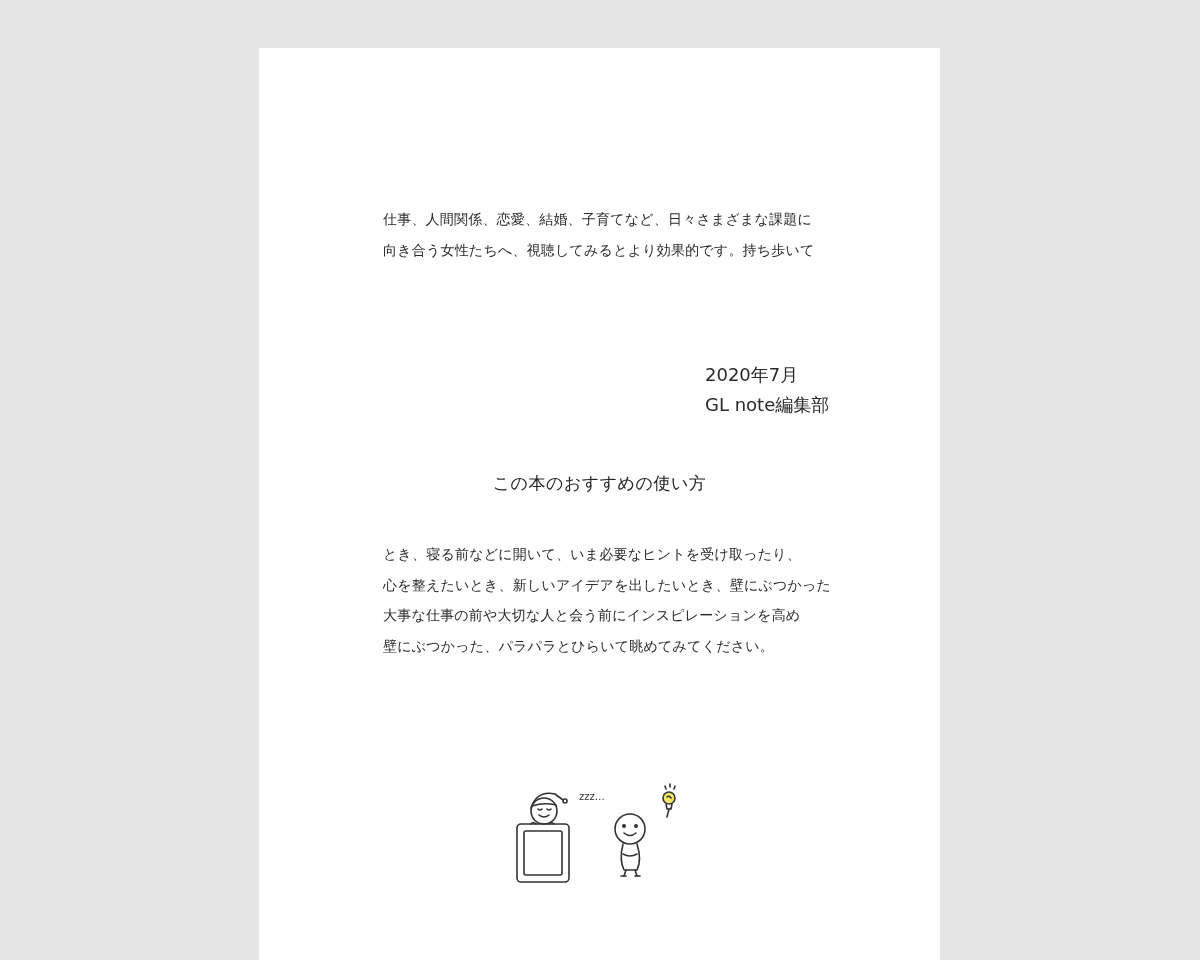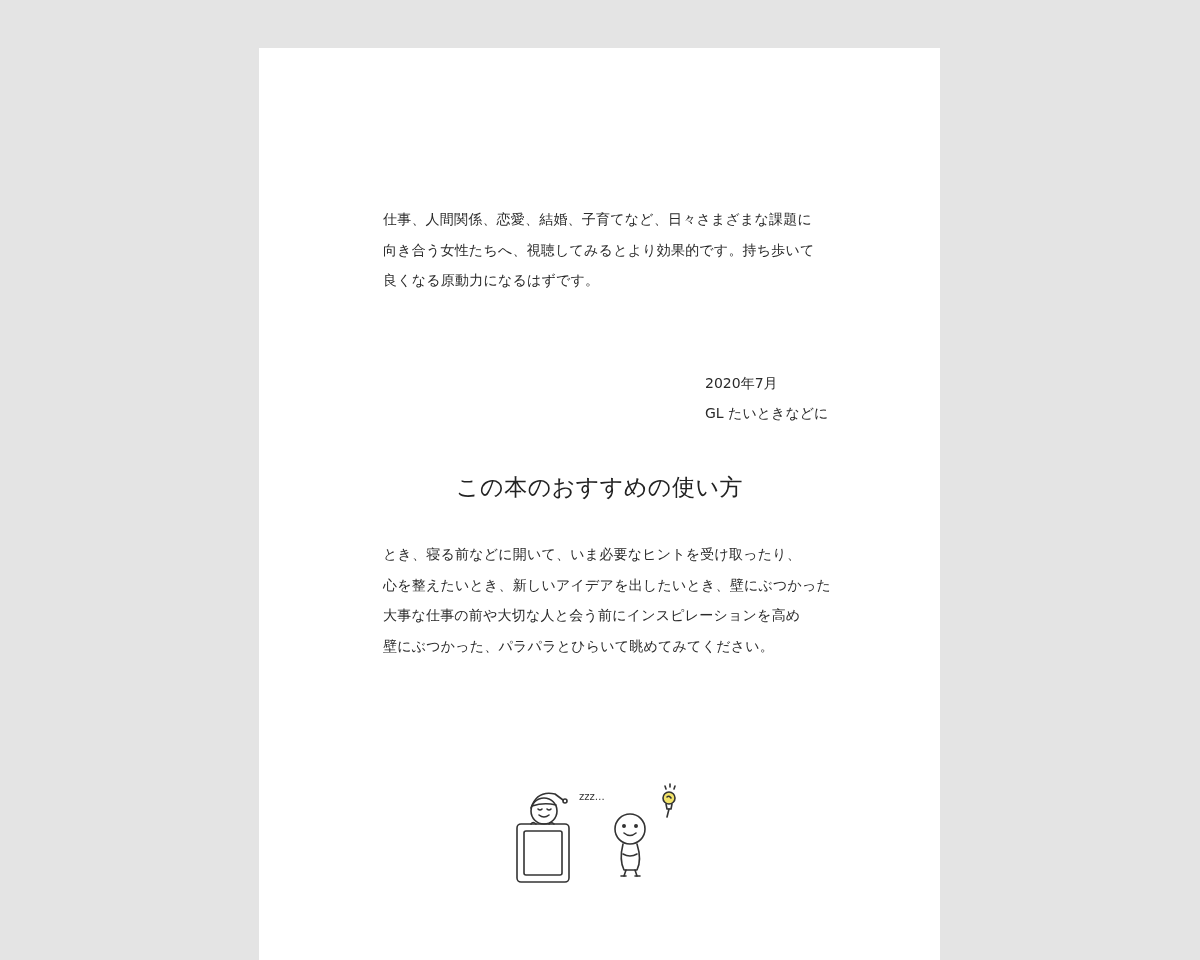--- a/index.html
+++ b/index.html
@@ -18,53 +18,52 @@
   }
   .para {
     position: absolute; left: 124px; width: 450px;
     font-size: 14px; line-height: 30.5px;
     letter-spacing: 0.2px;
     white-space: nowrap;
   }
   .para p { margin: 0; }
   #intro { top: 156px; }
   .sign {
-    position: absolute; left: 446px; top: 320px;
-    font-size: 14px; line-height: 30px;
+    position: absolute; left: 446px; top: 312px;
+    font-size: 18px; line-height: 30px;
   }
   .sign div { margin: 0; }
   .heading {
     position: absolute; left: 0; width: 681px; top: 424px;
-    text-align: center; font-size: 23px; letter-spacing: 0.5px;
+    text-align: center; font-size: 17px; letter-spacing: 0.5px;
     color: #222;
   }
   #howto { top: 491px; }
   .illust {
     position: absolute; left: 250px; top: 730px;
     width: 180px; height: 115px;
   }
   .page-num {
     position: absolute; left: 583px; top: 911px;
     font-size: 13px; color: #8a8a8a;
   }
 </style>
 </head>
 <body>
 
 <div class="page">
 
   <div class="para" id="intro">
     <p>仕事、人間関係、恋愛、結婚、子育てなど、日々さまざまな課題に</p>
     <p>向き合う女性たちへ、視聴してみるとより効果的です。持ち歩いて</p>
-    <p>良くなる原動力になるはずです。</p>
   </div>
 
   <div class="sign">
     <div>2020年7月</div>
-    <div>GL たいときなどに</div>
+    <div>GL note編集部</div>
   </div>
 
   <div class="heading">この本のおすすめの使い方</div>
 
   <div class="para" id="howto">
     <p>とき、寝る前などに開いて、いま必要なヒントを受け取ったり、</p>
     <p>心を整えたいとき、新しいアイデアを出したいとき、壁にぶつかった</p>
     <p>大事な仕事の前や大切な人と会う前にインスピレーションを高め</p>
     <p>壁にぶつかった、パラパラとひらいて眺めてみてください。</p>
   </div>

